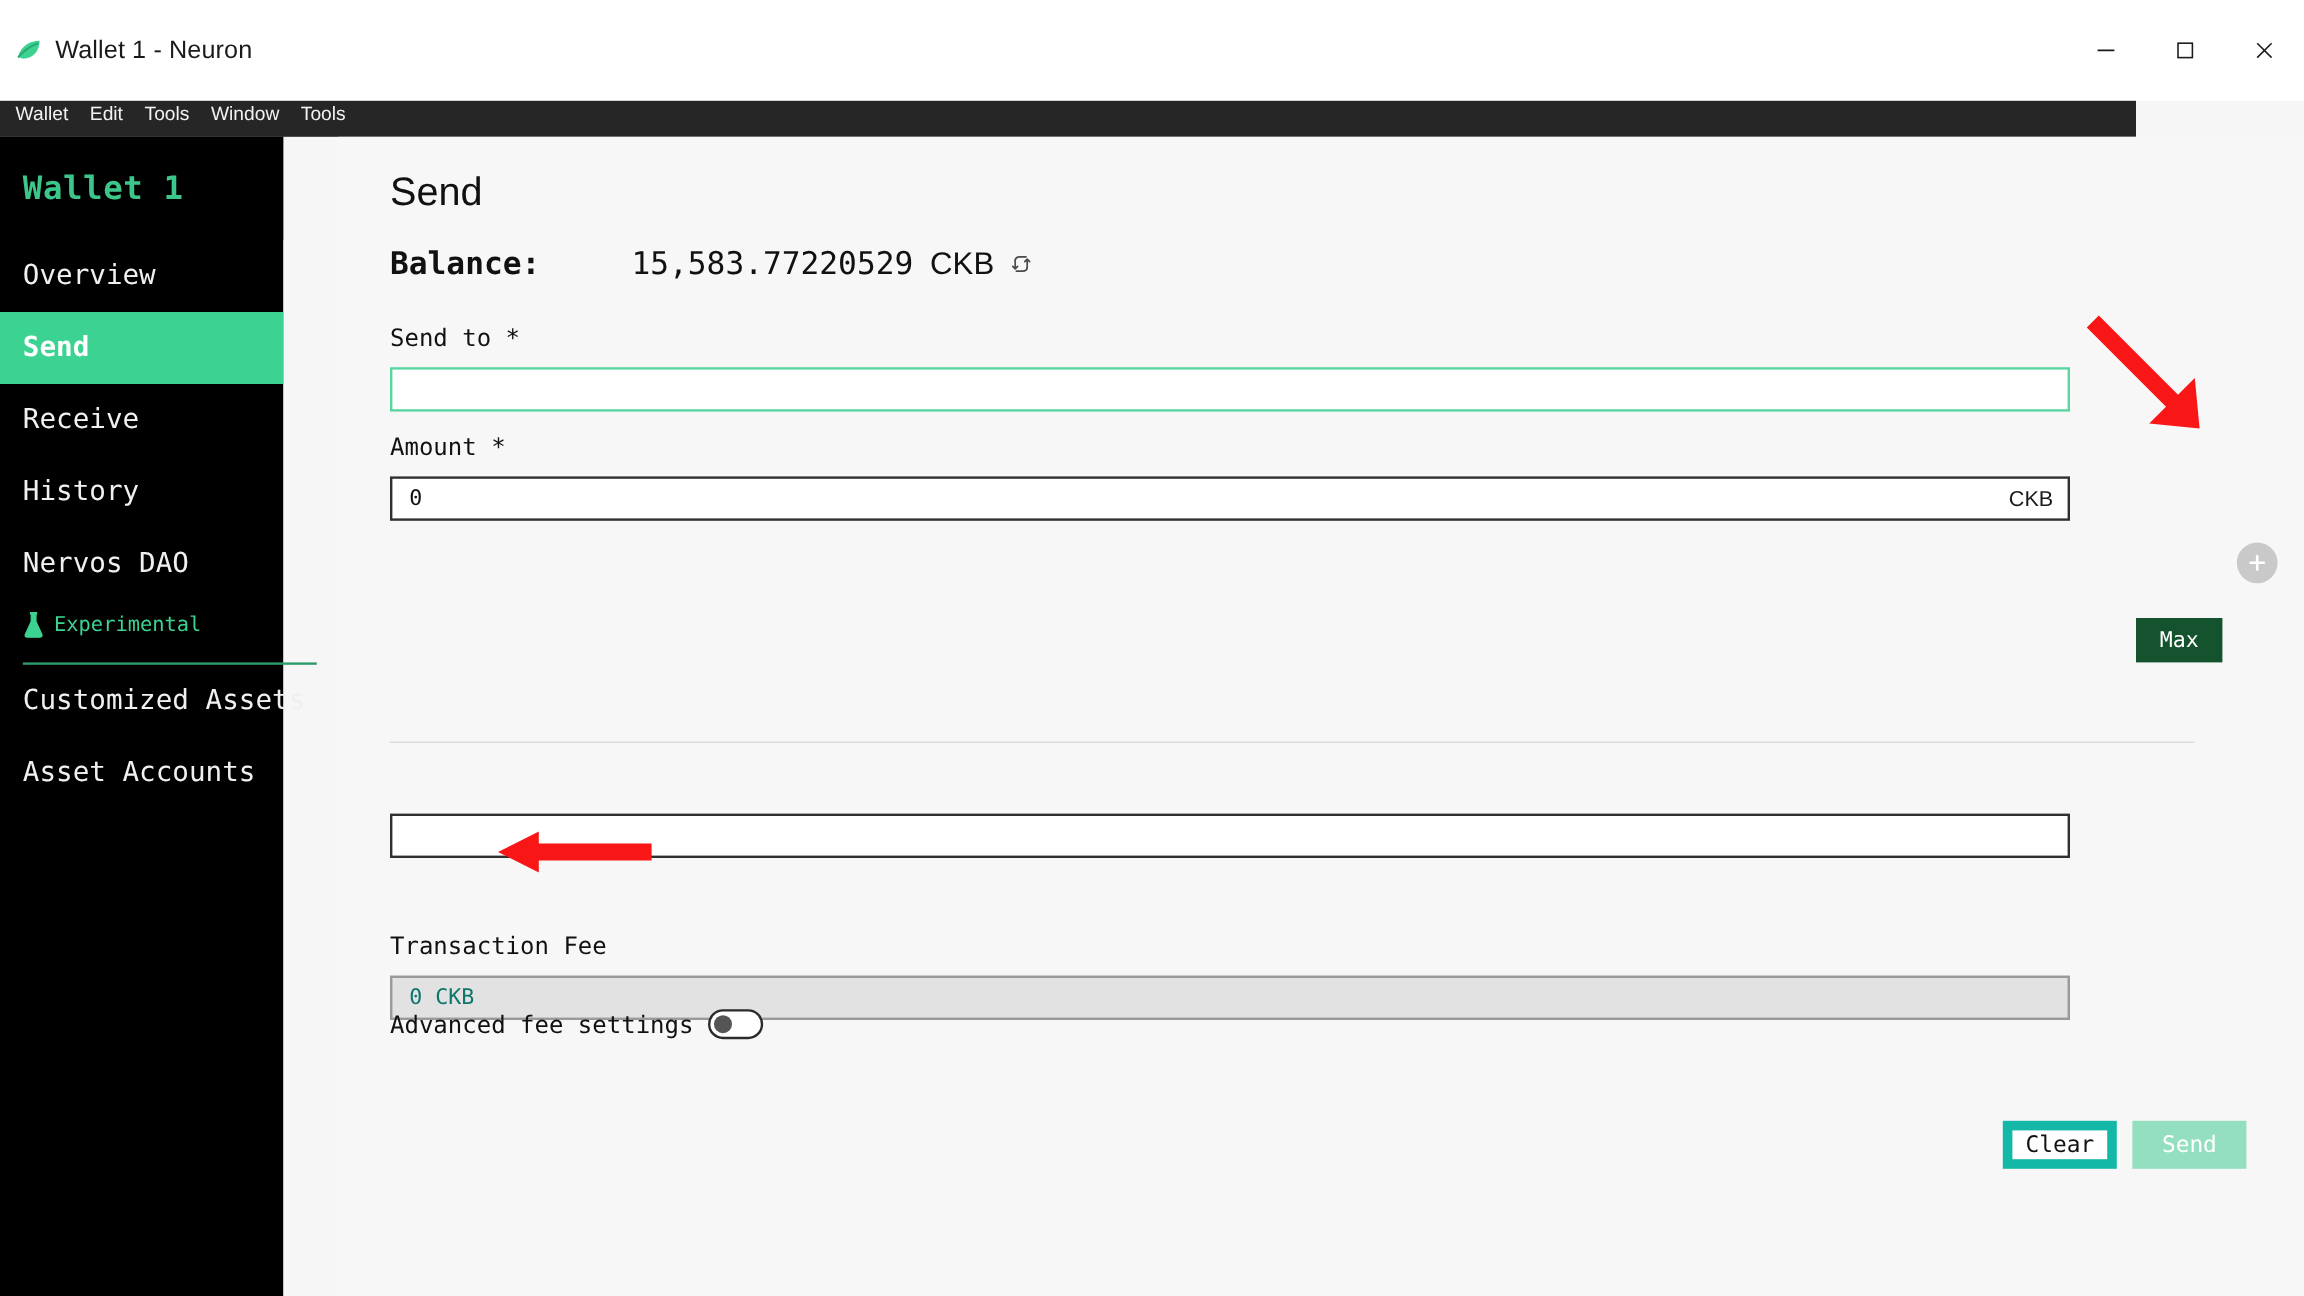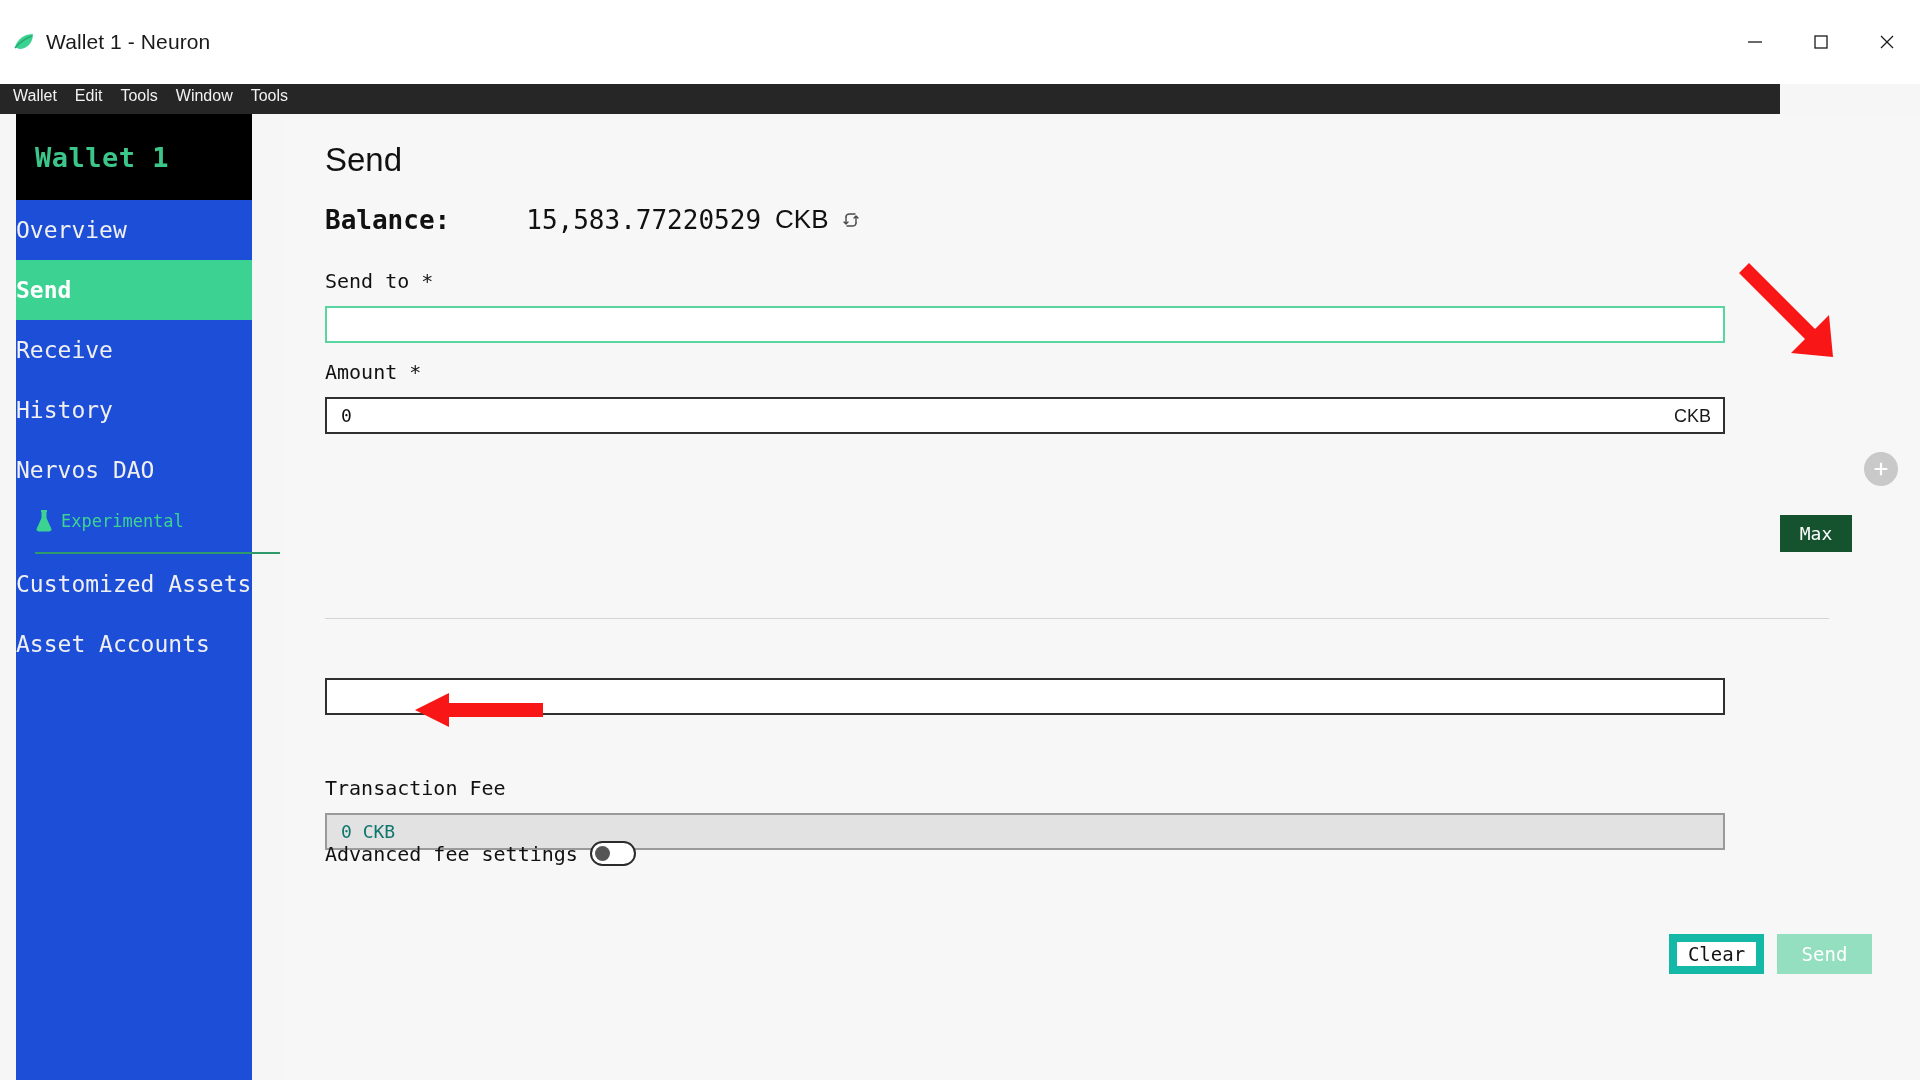--- a/index.html
+++ b/index.html
@@ -85,43 +85,44 @@
     font-size: 16px;
     color: #f2f2f2;
     padding: 3px 9px;
     white-space: nowrap;
     cursor: default;
   }
 
   
   .sidebar {
     position: absolute;
-    top: 114px; left: 16px;
+    top: 114px; left: 0;
     width: 236px;
     height: 966px;
-    background: #1d4ed8;
+    background: #000000;
   }
   .wallet-header {
     height: 86px;
     background: #000000;
     display: flex;
     align-items: center;
     padding-left: 19px;
   }
   .wallet-name {
     font-family: "DejaVu Sans Mono", monospace;
     font-size: 27px;
     font-weight: bold;
     color: #3cc68a;
     letter-spacing: 0.5px;
   }
   .nav-item {
     height: 60px;
     display: flex;
     align-items: center;
+    padding-left: 19px;
     font-family: "DejaVu Sans Mono", monospace;
     font-size: 23px;
     color: #f0f0f0;
     cursor: default;
     white-space: nowrap;
   }
   .nav-item.active {
     background: #3cd392;
     color: #ffffff;
     font-weight: bold;

